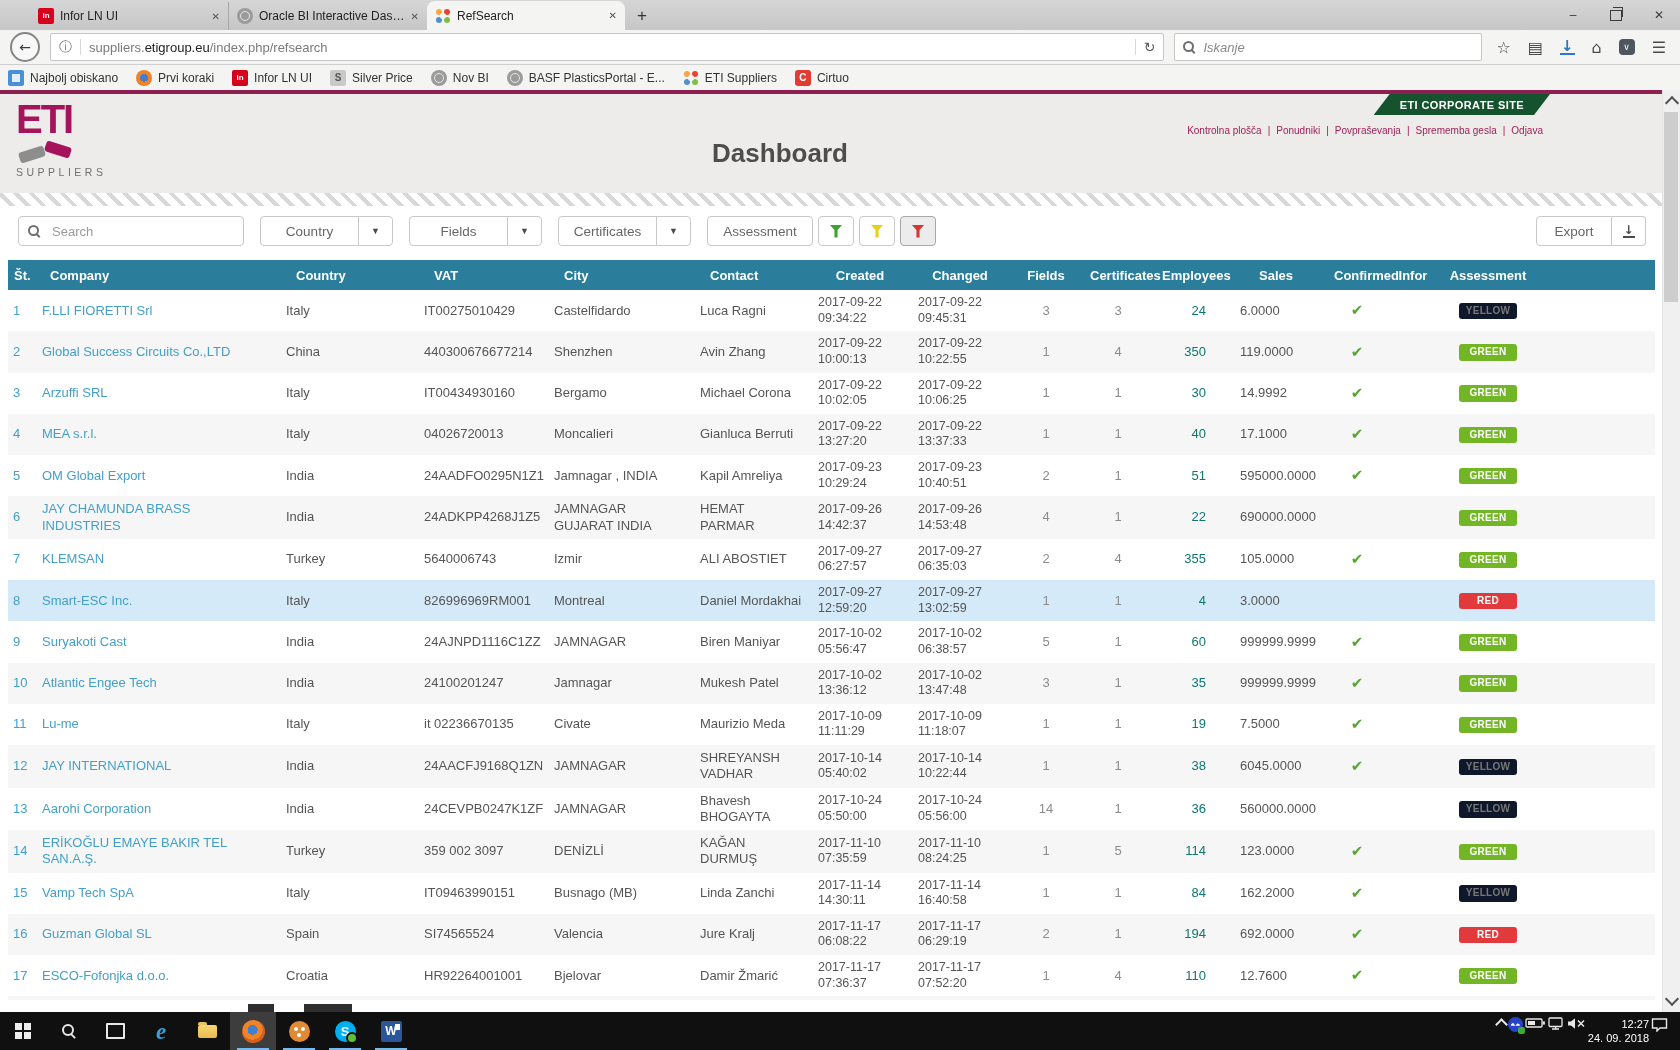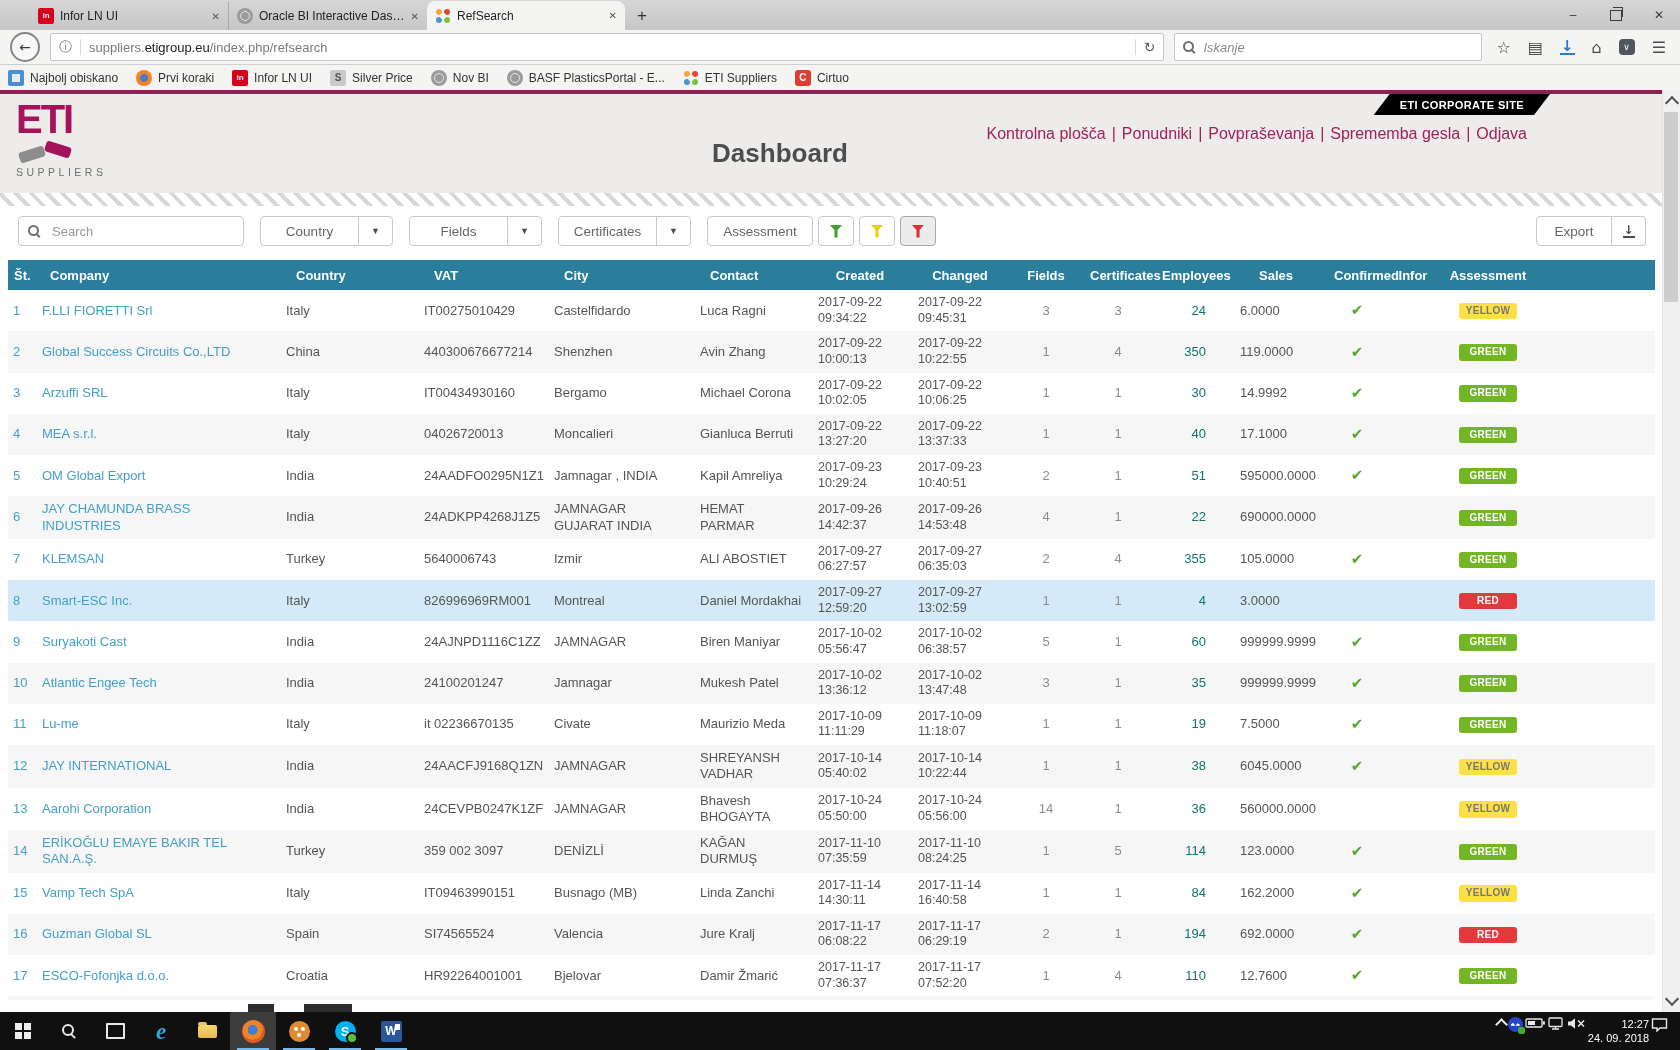--- a/index.html
+++ b/index.html
@@ -61,24 +61,24 @@
   
   .page{position:absolute;top:90px;left:0;width:1680px;height:922px;background:#fff;overflow:hidden;}
   .brandline{height:4px;background:#8e1f52;}
   .siteheader{height:99px;background:#edecea;position:relative;}
   .logo{position:absolute;left:16px;top:6px;width:90px;text-align:left;}
   .logo-eti{font-size:40px;font-weight:900;color:#a5135c;letter-spacing:-2px;line-height:.95;}
   .logo-hands{position:relative;width:54px;height:24px;margin:2px 0 2px 2px;}
   .logo-hands .h1{position:absolute;left:1px;top:9px;width:26px;height:11px;background:#8d8d8d;border-radius:3px;transform:rotate(-18deg);}
   .logo-hands .h2{position:absolute;right:1px;top:4px;width:26px;height:11px;background:#a5135c;border-radius:3px;transform:rotate(18deg);}
   .logo-sub{font-size:10.5px;letter-spacing:3.5px;color:#6f6f6f;}
-  .ribbon{position:absolute;top:0;right:130px;height:21px;padding:0 26px;background:#000000;color:#fff;
+  .ribbon{position:absolute;top:0;right:130px;height:21px;padding:0 26px;background:#14532d;color:#fff;
     font-size:11px;font-weight:bold;display:flex;align-items:center;letter-spacing:.4px;
     clip-path:polygon(16px 0,100% 0,calc(100% - 16px) 100%,0 100%);}
-  .site-nav{position:absolute;top:31px;right:148px;font-size:16px;color:#a02258;text-align:center;}
+  .site-nav{position:absolute;top:31px;right:132px;font-size:10px;color:#a02258;text-align:center;}
   .navlink{padding:0 5px;}
   .navsep{color:#a02258;padding:0 1px;}
   .page-title{position:absolute;top:44px;left:0;width:1560px;text-align:center;font-size:26px;font-weight:bold;color:#4d4d4d;}
   .hatch{height:13px;background:repeating-linear-gradient(45deg,#ffffff 0 7px,#d8d8d8 7px 11px);}
 
   
   .toolbar{margin-top:9px;height:32px;display:flex;align-items:center;padding-left:18px;position:relative;}
   .tsearch{display:flex;align-items:center;width:226px;height:30px;border:1px solid #c9c9c9;border-radius:4px;background:#fff;padding:0 9px;gap:9px;box-sizing:border-box;}
   .tinput{border:none;outline:none;flex:1;font-size:13px;color:#555;font-family:"Liberation Sans",sans-serif;background:transparent;}
   .tinput::placeholder{color:#9a9a9a;}
@@ -115,21 +115,21 @@
   td.c-n{color:#44a0c8;padding-left:5px;}
   .link{color:#44a0c8;}
   td.c-date{text-align:left;font-size:12.5px;}
   td.c-num{text-align:center;color:#8c8c8c;}
   td.c-emp{text-align:right;padding-right:20px;color:#0f766e;}
   td.c-sales{padding-left:14px;}
   td.c-check,td.c-assess{text-align:center;}
   .check{color:#55a630;font-size:15px;font-weight:bold;}
   .badge{display:inline-block;min-width:44px;padding:2px 7px;border-radius:3px;font-size:10px;font-weight:bold;letter-spacing:.3px;}
   .b-green{background:#72b626;color:#fff;}
-  .b-yellow{background:#fde047;color:#777;}
+  .b-yellow{background:#0f172a;color:#777;}
   .b-red{background:#e23a3c;color:#fff;}
 
   .partialrow{position:absolute;left:8px;right:25px;bottom:0;height:12px;overflow:hidden;background:#fff;}
   .partialrow .frag{position:absolute;top:4px;height:14px;background:#2e2e2e;}
 
   
   .pagescroll{position:absolute;top:0;right:0;width:17px;height:100%;background:#f0f0f0;border-left:1px solid #e3e3e3;}
   .sb-arrow{position:absolute;left:4px;width:8px;height:8px;border-left:2px solid #505050;border-top:2px solid #505050;}
   .sb-up{top:8px;transform:rotate(45deg);}
   .sb-down{bottom:8px;transform:rotate(225deg);}

